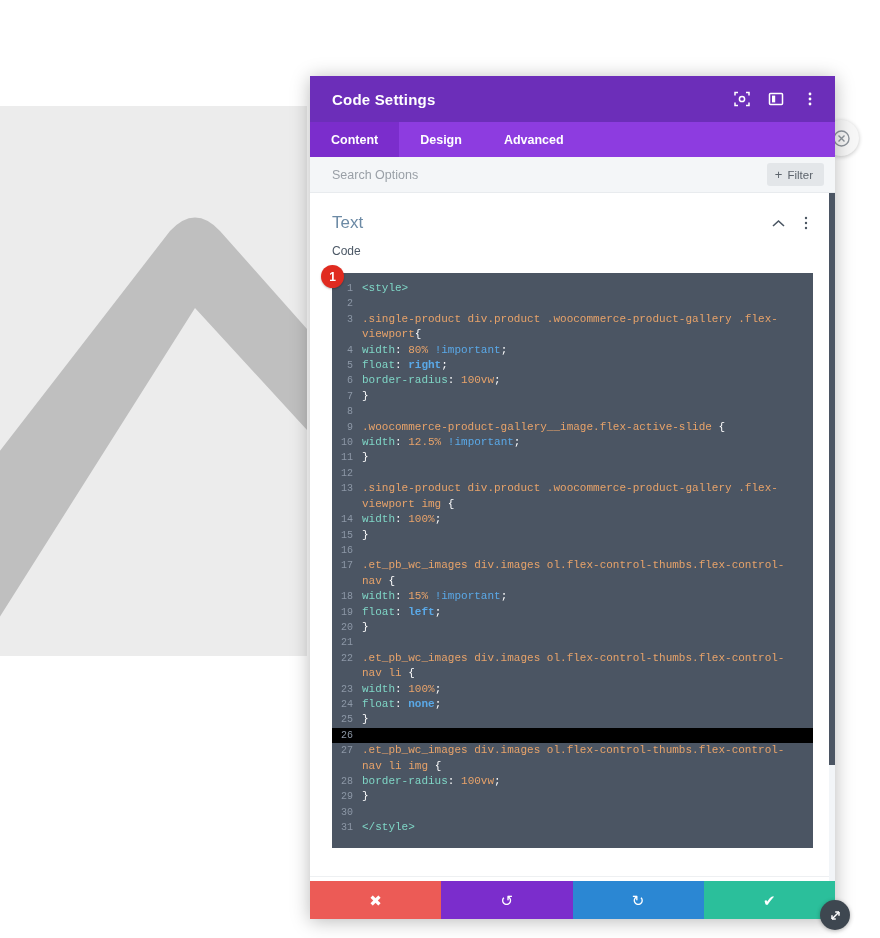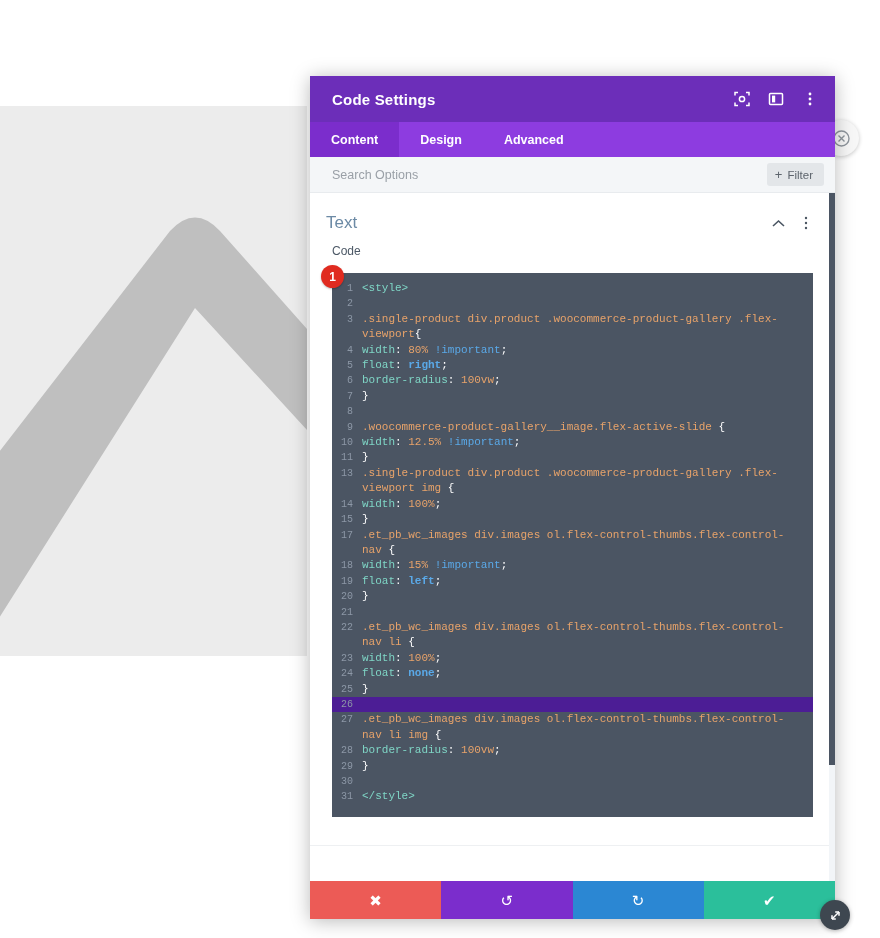--- a/index.html
+++ b/index.html
@@ -88,21 +88,21 @@
 
   
   .modal-body {
     flex: 1 1 auto; overflow: hidden; position: relative; background: #fff;
   }
   .body-inner { padding: 0 0 0 0; }
 
   
   .section-head {
     display: flex; align-items: center;
-    padding: 20px 22px 9px 16px;
+    padding: 20px 22px 9px 22px;
   }
   .section-title {
     color: #6c8aa5; font-size: 17px; flex: 1 1 auto;
   }
   .sec-act { display:flex; align-items:center; gap: 14px; }
   .sec-icon { width: 14px; height: 14px; display:flex; align-items:center; justify-content:center; cursor:pointer; }
 
   .field-label {
     padding: 2px 22px 15px 22px;
     font-size: 12px; color: #4c5866; font-weight: normal;
@@ -121,21 +121,21 @@
   .editor {
     background: #4b5563; position: relative;
     padding: 8px 0 12px 0; overflow: hidden;
   }
   .code-line {
     display: flex; align-items: flex-start;
     font-family: "Liberation Mono", monospace;
     font-size: 11px; line-height: 15.4px;
     min-height: 15.4px;
   }
-  .code-line.active { background: #4c1d95; }
+  .code-line.active { background: #000000; }
   .ln {
     width: 30px; flex: 0 0 30px; text-align: right;
     padding-right: 9px; color: #8d98a7;
     font-family: "Liberation Mono", monospace;
     font-size: 10px; line-height: 15.4px;
     -webkit-user-select: none; user-select: none;
   }
   .lc {
     flex: 1 1 auto; padding-right: 10px; color: #e2e6ea;
     white-space: pre-wrap; word-break: break-word;
@@ -316,30 +316,38 @@
               </div>
               <div class="code-line">
                 <div class="ln">10</div>
                 <div class="lc"><span class="t-prop">width</span><span class="t-punc">: </span><span class="t-num">12.5%</span><span class="t-punc"> </span><span class="t-imp">!important</span><span class="t-punc">;</span></div>
               </div>
               <div class="code-line">
                 <div class="ln">11</div>
                 <div class="lc"><span class="t-brace">}</span></div>
               </div>
               <div class="code-line">
+                <div class="ln">12</div>
+                <div class="lc">&nbsp;</div>
+              </div>
+              <div class="code-line">
                 <div class="ln">13</div>
                 <div class="lc"><span class="t-sel">.single-product div.product .woocommerce-product-gallery .flex-viewport img </span><span class="t-brace">{</span></div>
               </div>
               <div class="code-line">
                 <div class="ln">14</div>
                 <div class="lc"><span class="t-prop">width</span><span class="t-punc">: </span><span class="t-num">100%</span><span class="t-punc">;</span></div>
               </div>
               <div class="code-line">
                 <div class="ln">15</div>
                 <div class="lc"><span class="t-brace">}</span></div>
+              </div>
+              <div class="code-line">
+                <div class="ln">16</div>
+                <div class="lc">&nbsp;</div>
               </div>
               <div class="code-line">
                 <div class="ln">17</div>
                 <div class="lc"><span class="t-sel">.et_pb_wc_images div.images ol.flex-control-thumbs.flex-control-nav </span><span class="t-brace">{</span></div>
               </div>
               <div class="code-line">
                 <div class="ln">18</div>
                 <div class="lc"><span class="t-prop">width</span><span class="t-punc">: </span><span class="t-num">15%</span><span class="t-punc"> </span><span class="t-imp">!important</span><span class="t-punc">;</span></div>
               </div>
               <div class="code-line">

